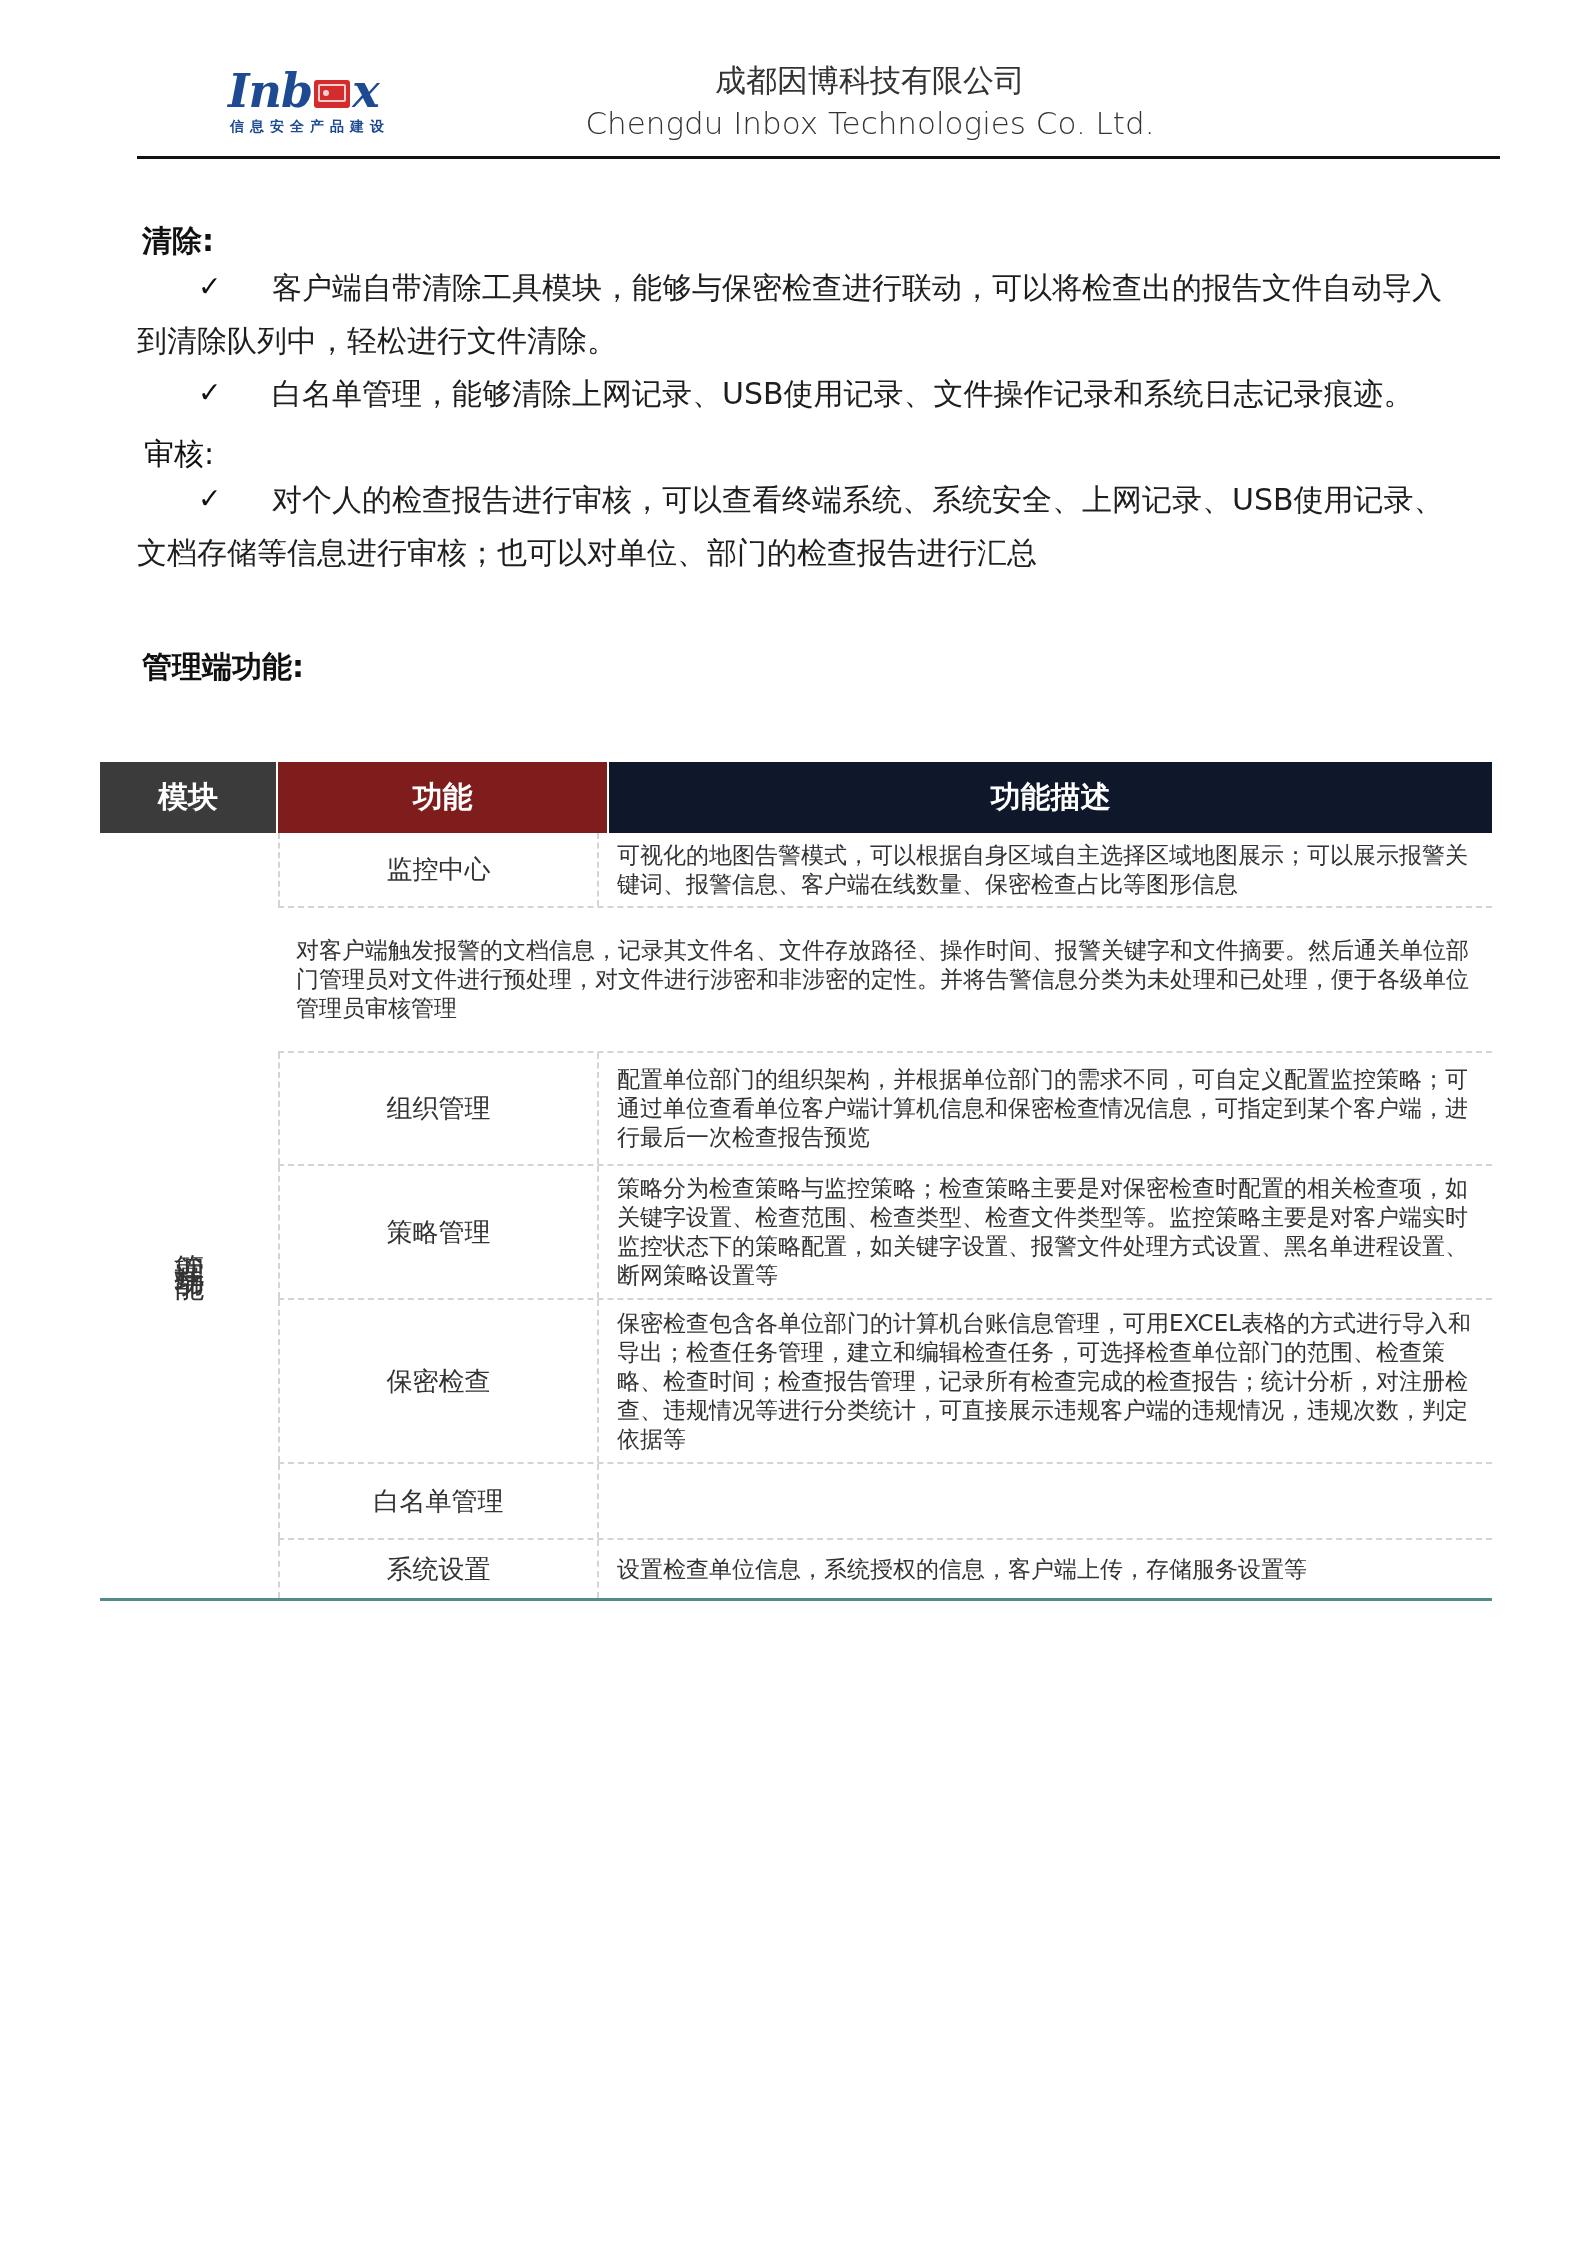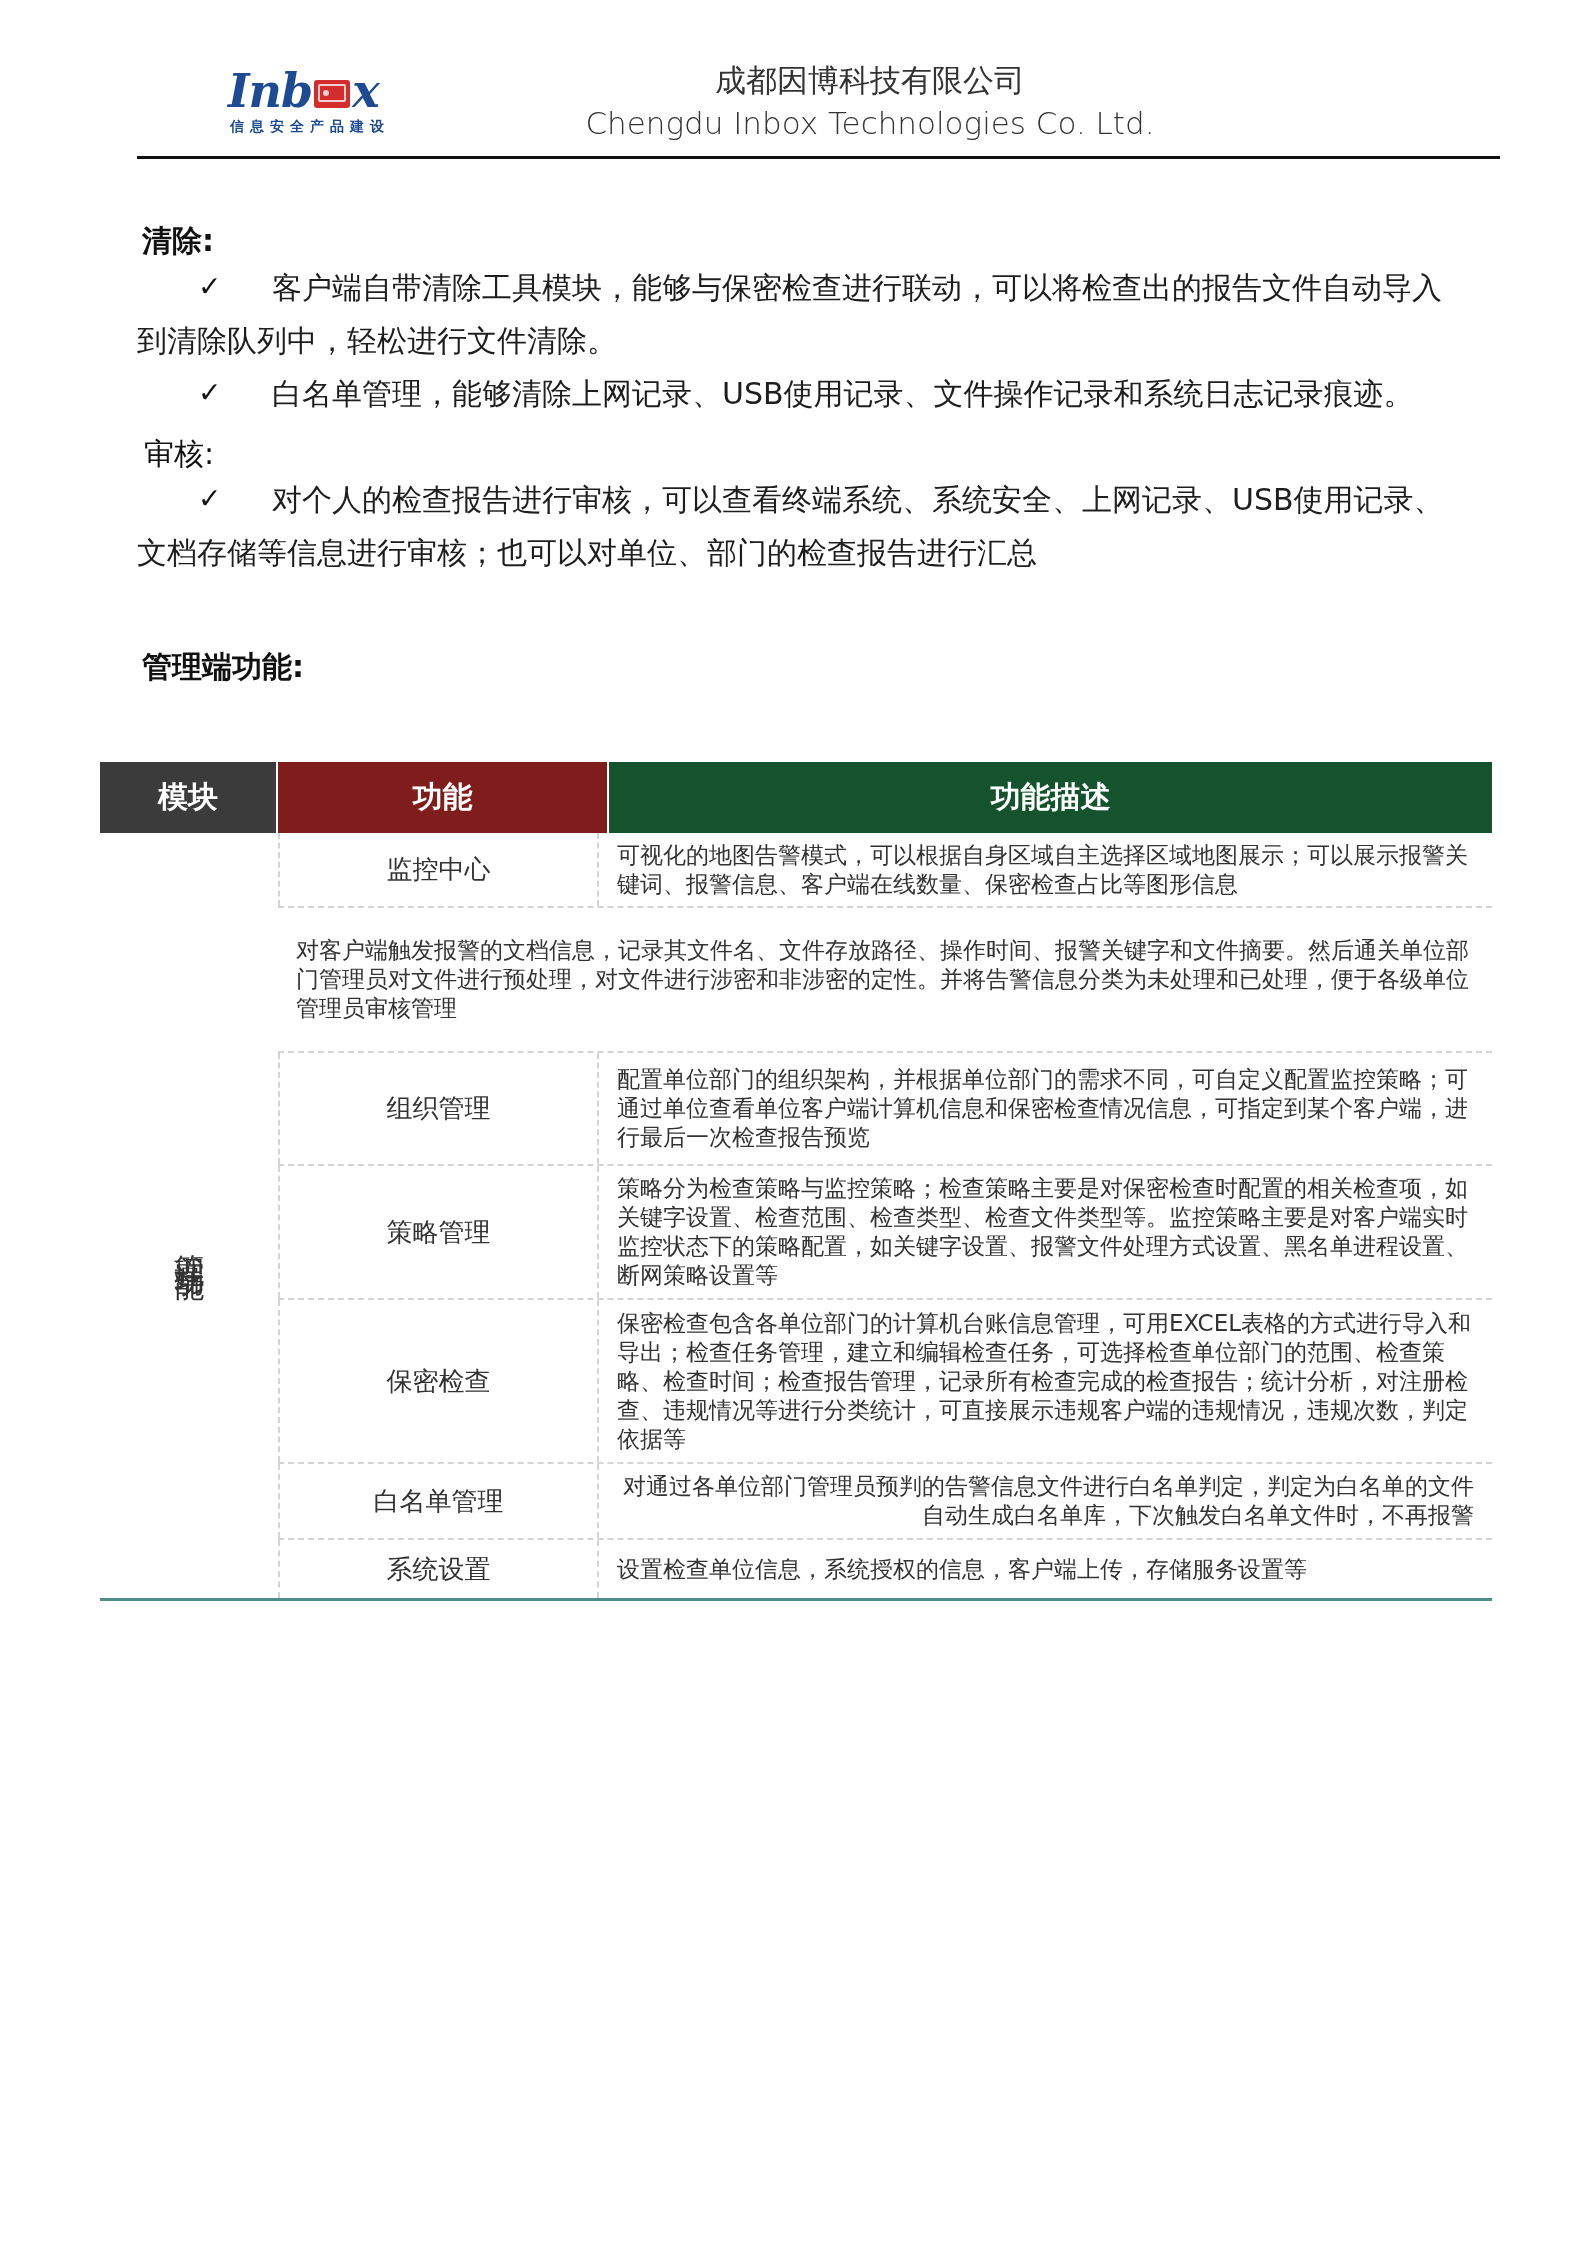--- a/index.html
+++ b/index.html
@@ -43,21 +43,21 @@
 
     
     .tbl { position: absolute; left: 100px; top: 762px; width: 1392px; }
     .thead { display: flex; height: 71px; }
     .th {
       display: flex; align-items: center; justify-content: center; color: #ffffff;
       font-size: 30px; font-weight: bold; box-sizing: border-box;
     }
     .th.c1 { width: 178px; background: #3c3b3b; border-right: 2px solid #ffffff; }
     .th.c2 { width: 331px; background: #7f1d1d; border-right: 2px solid #ffffff; }
-    .th.c3 { flex: 1; background: #14532d; }
+    .th.c3 { flex: 1; background: #0f172a; }
     .tbody { position: relative; display: flex; border-bottom: 3px solid #4f8c8a; }
     .module-col {
       width: 178px; flex: none; display: flex; align-items: center; justify-content: center;
       box-sizing: border-box;
     }
     .module-text {
       writing-mode: vertical-rl; text-orientation: upright; font-size: 30px; letter-spacing: 4px; color: #333;
       margin-top: 50px;
     }
     .rows { flex: 1; display: flex; flex-direction: column; }
@@ -134,21 +134,20 @@
       <div class="row" style="height:134px;">
         <div class="cell-func">策略管理</div>
         <div class="cell-desc">策略分为检查策略与监控策略；检查策略主要是对保密检查时配置的相关检查项，如关键字设置、检查范围、检查类型、检查文件类型等。监控策略主要是对客户端实时监控状态下的策略配置，如关键字设置、报警文件处理方式设置、黑名单进程设置、断网策略设置等</div>
       </div>
       <div class="row" style="height:164px;">
         <div class="cell-func">保密检查</div>
         <div class="cell-desc">保密检查包含各单位部门的计算机台账信息管理，可用EXCEL表格的方式进行导入和导出；检查任务管理，建立和编辑检查任务，可选择检查单位部门的范围、检查策略、检查时间；检查报告管理，记录所有检查完成的检查报告；统计分析，对注册检查、违规情况等进行分类统计，可直接展示违规客户端的违规情况，违规次数，判定依据等</div>
       </div>
       <div class="row" style="height:76px;text-align:right;">
         <div class="cell-func">白名单管理</div>
-        <div class="cell-desc">对通过各单位部门管理员预判的告警信息文件进行白名单判定，判定为白名单的文件自动生成白名单库，下次触发白名单文件时，不再报警</div>
       </div>
       <div class="row" style="height:60px;">
         <div class="cell-func">系统设置</div>
         <div class="cell-desc">设置检查单位信息，系统授权的信息，客户端上传，存储服务设置等</div>
       </div>
     </div>
   </div>
 </div>
 
 </body></html>

